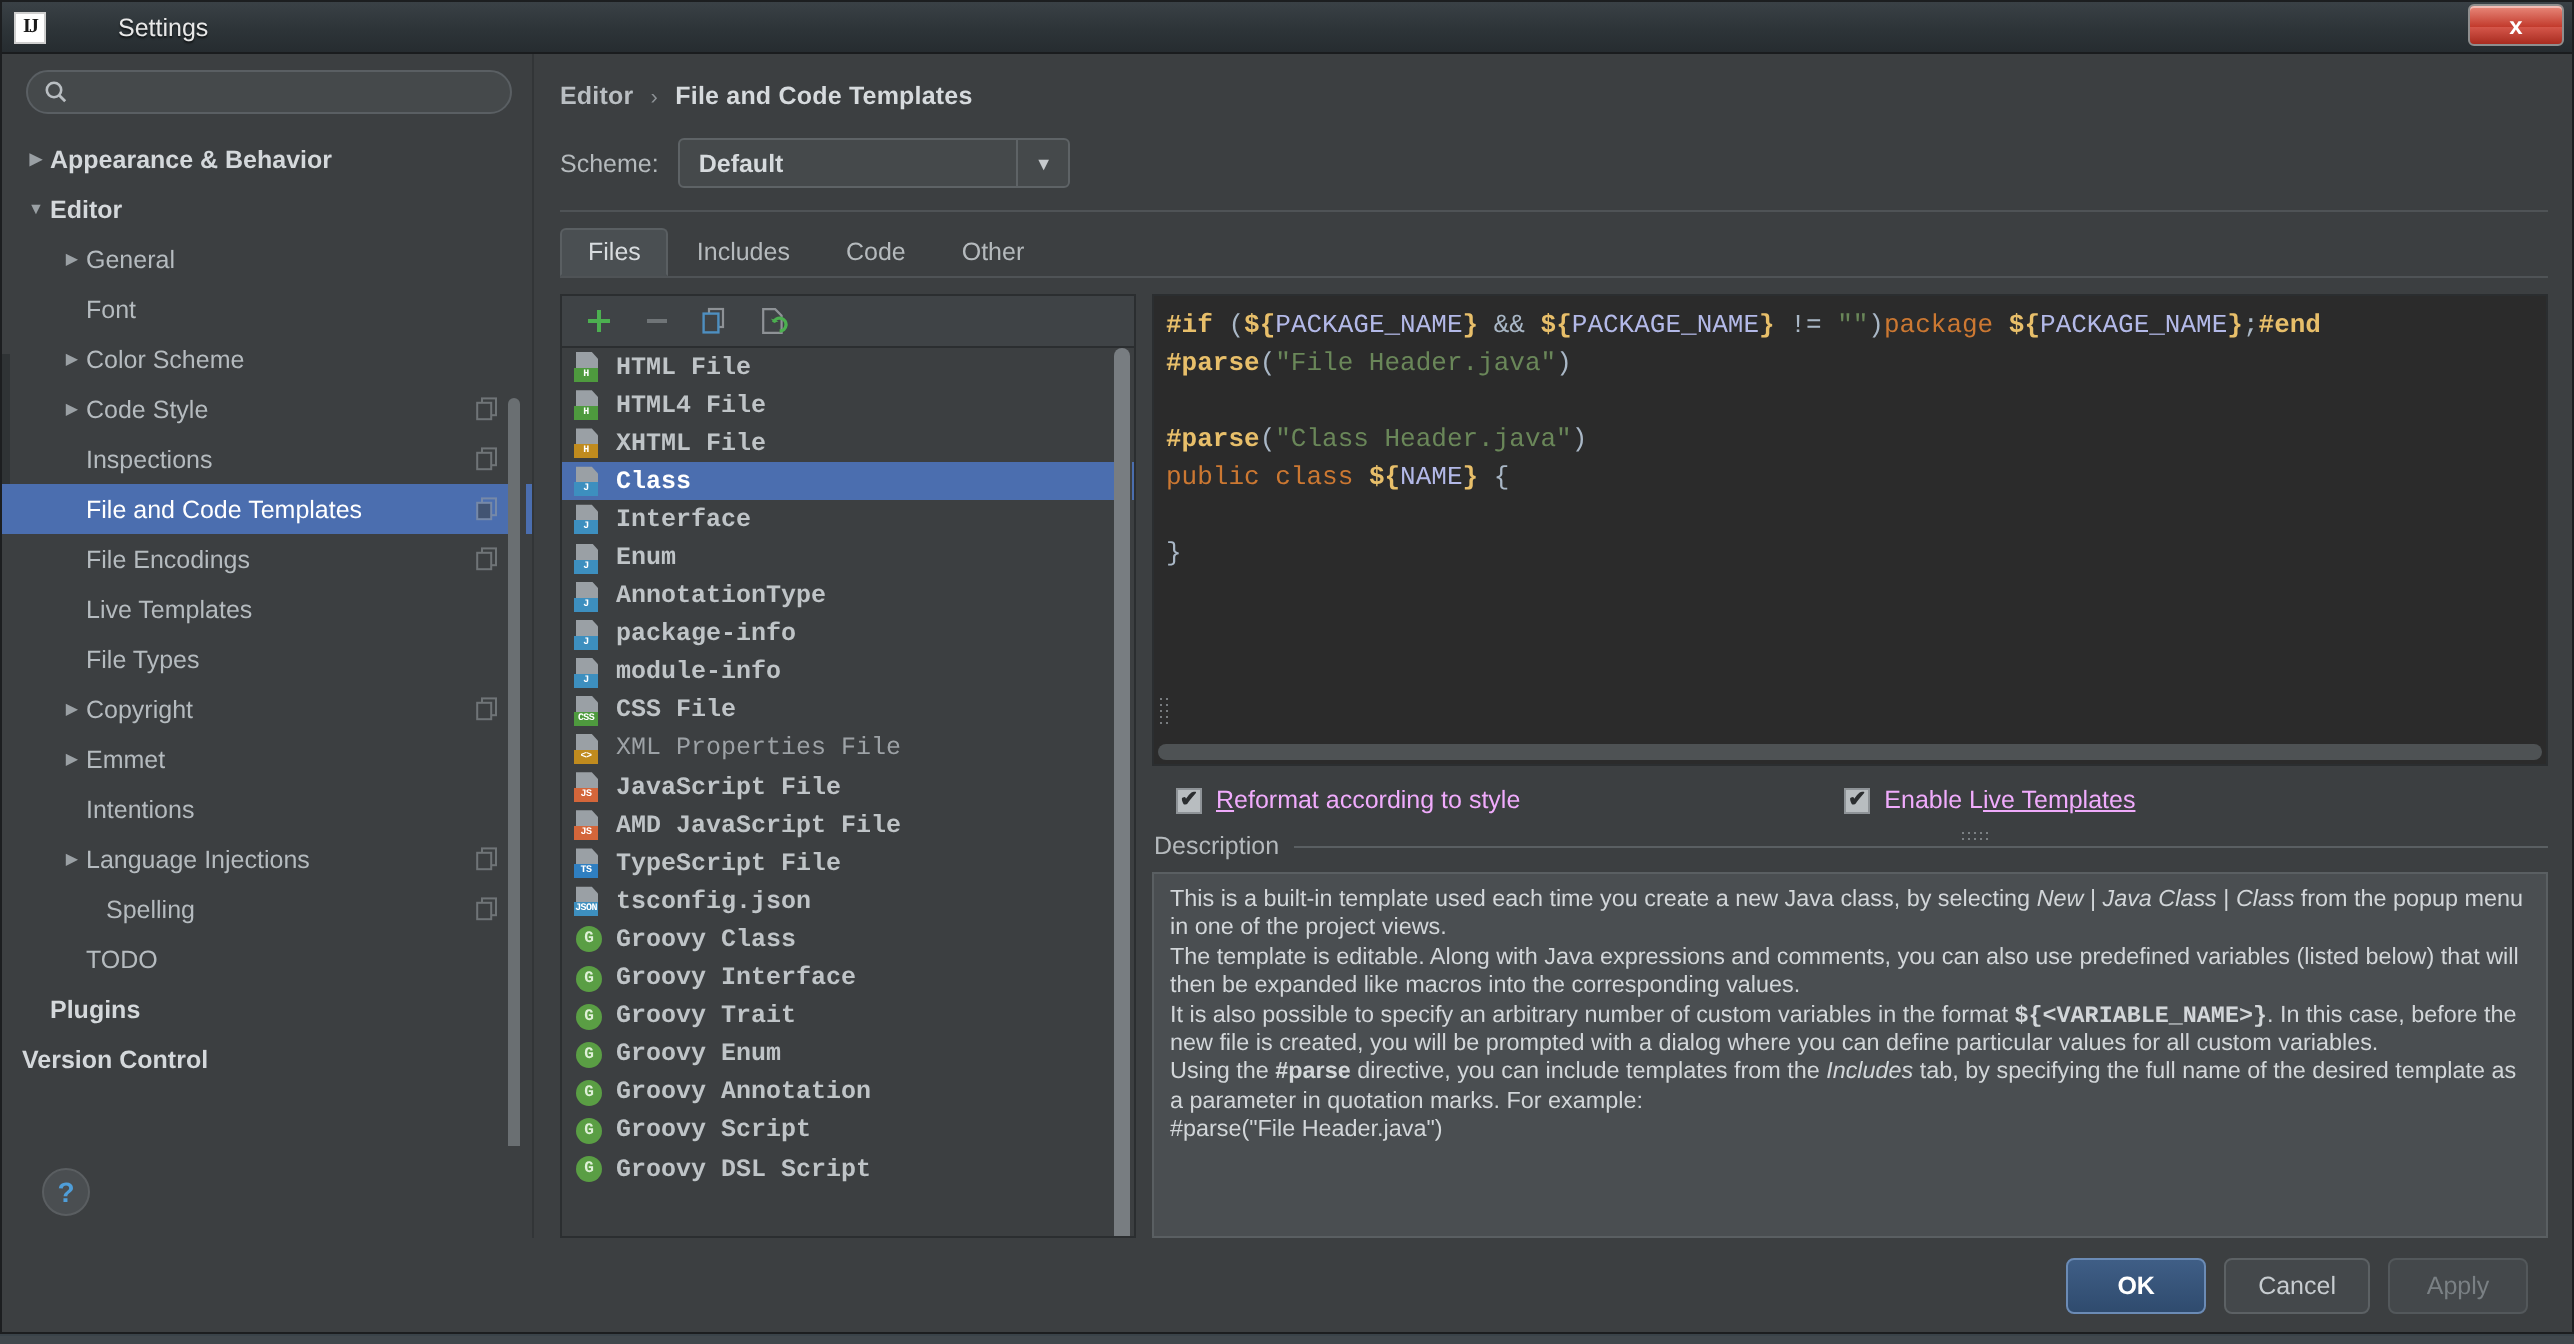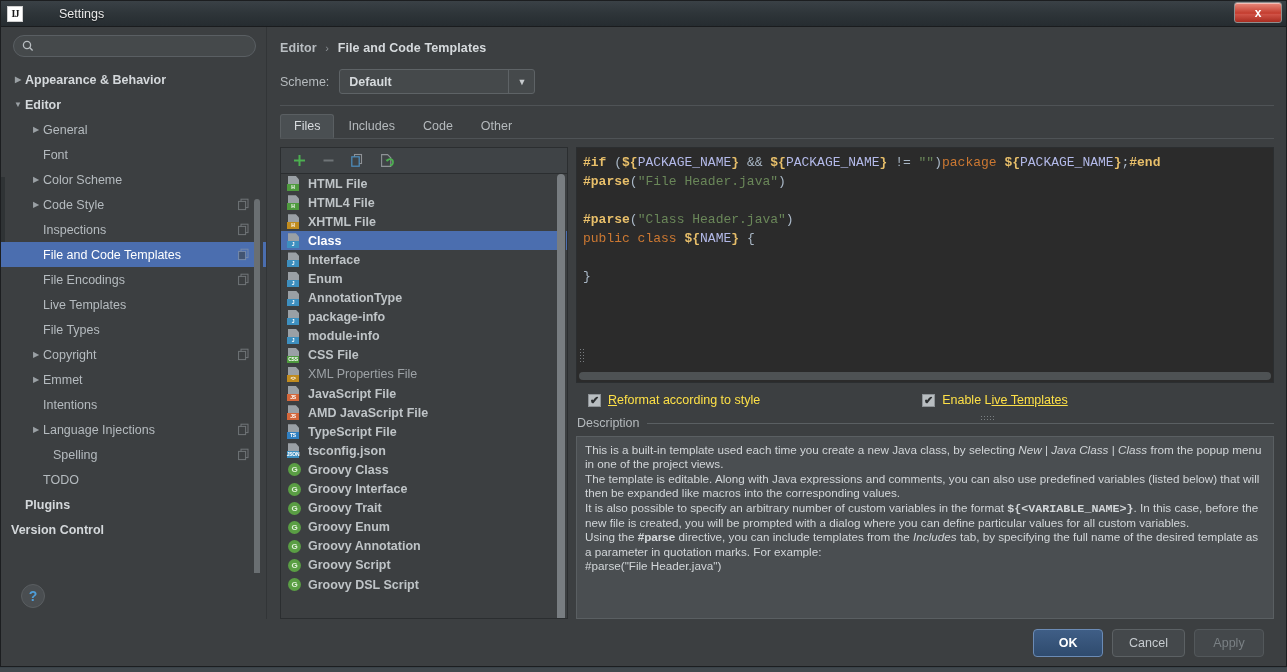--- a/index.html
+++ b/index.html
@@ -200,21 +200,21 @@
   #list-panel {
     width: 288px; flex:0 0 288px; display:flex; flex-direction:column;
     border:1px solid #2b2e30; background:#3c3f41;
   }
   #list-toolbar {
     height:26px; flex:0 0 26px; display:flex; align-items:center;
     gap:12px; padding-left:10px; background:#3f4346;
     border-bottom:1px solid #2b2e30;
   }
   .tbbtn { width:17px; height:17px; display:flex; align-items:center; justify-content:center; cursor:pointer; }
-  #list-scrollwrap { flex:1; position:relative; overflow:hidden; background:#3c3f41; }
+  #list-scrollwrap { flex:1; position:relative; overflow:hidden; background:#3c3f41;font-family:Liberation Mono, monospace; }
   #list-items { position:absolute; left:0; top:0; right:0; }
   .litem {
     height:19.1px; display:flex; align-items:center;
     font-size:12.5px; color:#bfc4c7; padding-left:6px; white-space:nowrap;
     cursor:default; font-weight:bold;
   }
   .litem.dim { color:#9da2a6; font-weight:normal; }
   .litem.sel { background:#4b6eaf; color:#ffffff; }
   .litem .ficon { width:14px; height:15px; flex:0 0 14px; margin-right:7px; position:relative; }
   .fbase {
@@ -274,21 +274,21 @@
     padding-left:12px; gap:0;
     position:relative;
   }
   .chk { display:flex; align-items:center; cursor:pointer; }
   .chkbox {
     width:13px; height:13px; flex:0 0 13px;
     background:#b8bdc0; border:1px solid #8e9397;
     display:flex; align-items:center; justify-content:center;
     color:#2b2e30; font-size:11px; font-weight:bold; line-height:1;
   }
-  .chklabel { margin-left:7px; color:#fde047; font-size:12.5px; }
+  .chklabel { margin-left:7px; color:#f0abfc; font-size:12.5px; }
   .chklabel u { text-decoration: underline; }
   #chk2wrap { margin-left: 162px; position:relative; }
   #chk-grip {
     position:absolute; left:58px; top:22px; width:16px; height:5px;
     background-image: radial-gradient(#8b9094 35%, transparent 36%);
     background-size: 3px 3px; opacity:.8;
   }
 
   #desc-fieldset { flex:1; display:flex; flex-direction:column; min-height:0; margin-top:-2px; }
   #desc-legend-row { display:flex; align-items:center; height:16px; }

